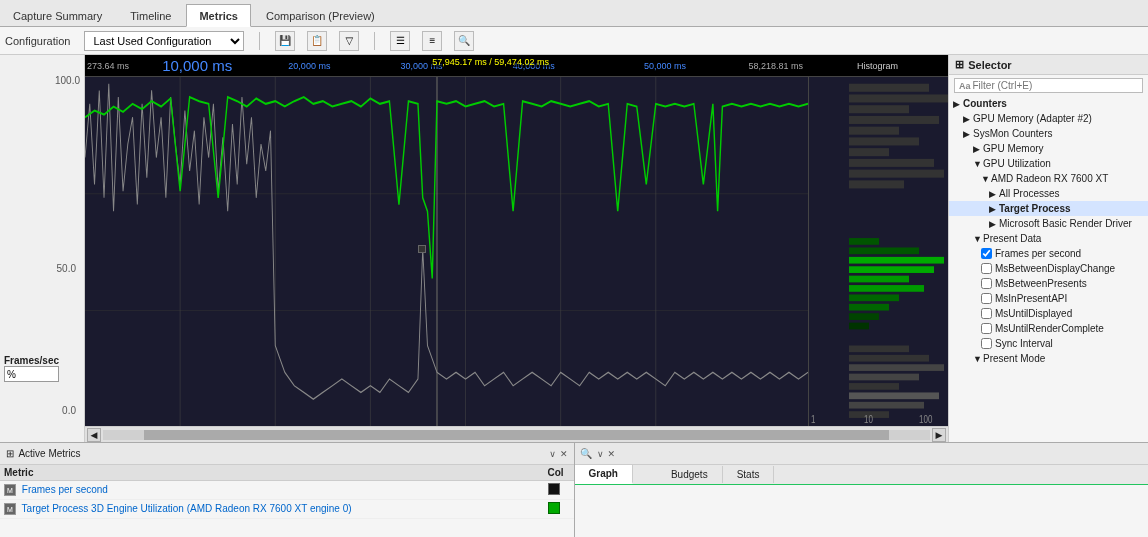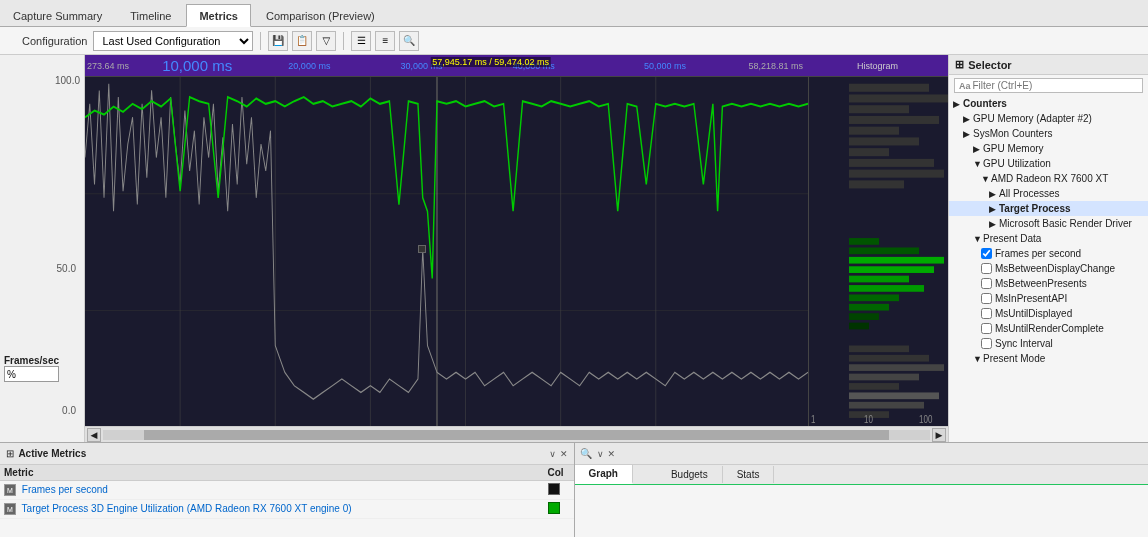--- a/index.html
+++ b/index.html
@@ -4,21 +4,21 @@
   <style>
     * { box-sizing: border-box; margin: 0; padding: 0; }
     body { font-family: 'Segoe UI', Arial, sans-serif; font-size: 11px; background: #f0f0f0; color: #222; overflow: hidden; width: 1148px; height: 537px; }
 
     
     .top-tabs { display: flex; align-items: flex-end; background: #e8e8e8; border-bottom: 1px solid #aaa; height: 27px; }
     .top-tab { padding: 4px 12px; cursor: pointer; font-size: 11px; color: #333; border: 1px solid transparent; border-bottom: none; margin-right: 2px; height: 22px; display: flex; align-items: center; }
     .top-tab.active { background: #fff; border-color: #aaa; border-bottom: 1px solid #fff; font-weight: bold; margin-bottom: -1px; height: 23px; }
 
     
-    .toolbar { display: flex; align-items: center; background: #f5f5f5; border-bottom: 1px solid #ccc; padding: 3px 22px; gap: 4px; height: 28px; }
+    .toolbar { display: flex; align-items: center; background: #f5f5f5; border-bottom: 1px solid #ccc; padding: 3px 5px; gap: 12px; height: 28px; }
     .toolbar-label { font-size: 11px; color: #333; margin-right: 2px; }
     .toolbar-select { font-size: 11px; height: 20px; border: 1px solid #aaa; background: #fff; padding: 0 4px; min-width: 160px; }
     .toolbar-sep { width: 1px; background: #bbb; height: 18px; margin: 0 3px; }
     .toolbar-btn { width: 20px; height: 20px; border: 1px solid #bbb; background: #f0f0f0; cursor: pointer; display: flex; align-items: center; justify-content: center; font-size: 10px; }
 
     
     .main-area { display: flex; height: calc(537px - 27px - 28px); }
 
     
     .y-axis { width: 85px; position: relative; background: #f5f5f5; border-right: 1px solid #ddd; }
@@ -69,21 +69,21 @@
     <div style="position:absolute; bottom:60px; left:4px;">
       <span style="font-size:10px; font-weight:bold; display:block;">Frames/sec</span>
       <input value="%" style="width: 55px; height: 16px; border: 1px solid rgb(153, 153, 153); font-size: 10px; padding: 0px 2px; background: rgb(255, 255, 255);">
     </div>
     <span style="font-size:10px; color:#555; text-align:right; display:block; position:absolute; bottom: calc(50% - 25px); right:8px;">50.0</span>
     <span style="font-size:10px; color:#555; text-align:right; display:block; position:absolute; bottom:26px; right:8px;">0.0</span>
   </div>
 
   <div style="flex:1; display:flex; flex-direction:column; overflow:hidden;">
 
-    <div style="height:22px; background:#4c1d95; display:flex; align-items:center; position:relative; border-bottom:1px solid #444;">
+    <div style="height:22px; background:#000000; display:flex; align-items:center; position:relative; border-bottom:1px solid #444;">
       <span style="position:absolute; left:2px; font-size:9px; color:#aaa;">273.64 ms</span>
       <span style="position:absolute; left:13%; font-size:15px; color:#4488ff; transform:translateX(-50%);">10,000 ms</span>
       <span style="position:absolute; left:26%; font-size:9px; color:#4488ff; transform:translateX(-50%);">20,000 ms</span>
       <span style="position:absolute; left:39%; font-size:9px; color:#4488ff; transform:translateX(-50%);">30,000 ms</span>
       <span style="position:absolute; left:52%; font-size:9px; color:#4488ff; transform:translateX(-50%);">40,000 ms</span>
       <span style="position:absolute; left:65%; font-size:9px; color:#4488ff; transform:translateX(-50%);padding-left:38px;">50,000 ms</span>
       <span style="position:absolute; left:47%; font-size:9px; color:#ffff00; background:rgba(0,0,0,0.5); padding:0 2px; transform:translateX(-50%); top:2px;">57,945.17 ms / 59,474.02 ms</span>
       <span style="position:absolute; right:145px; font-size:9px; color:#aaa;">58,218.81 ms</span>
       <span style="position:absolute; right:50px; font-size:9px; color:#ccc;">Histogram</span>
     </div>
@@ -253,21 +253,21 @@
     </div>
   </div>
 
 </div>
 
 <div style="display:flex; height:95px; border-top:1px solid #aaa; background:#f5f5f5;">
 
   <div style="flex:1; border-right:1px solid #aaa; overflow:hidden;">
     <div style="display:flex; align-items:center; background:#e8e8e8; border-bottom:1px solid #ccc; padding:2px 6px; height:22px; gap:4px;">
       <span style="font-size:10px;">⊞</span>
-      <span style="font-weight:bold; font-size:10px; flex:1;">Active Metrics</span>
+      <span style="font-weight:normal; font-size:10px; flex:1;">Active Metrics</span>
       <button class="panel-btn">∨</button>
       <button class="panel-btn">✕</button>
     </div>
     <table style="width:100%; font-size:10px; border-collapse:collapse;">
       <thead>
         <tr>
           <th style="background:#e0e0e0; padding:2px 4px; text-align:left; border-bottom:1px solid #ccc; font-weight:bold;">Metric</th>
           <th style="background:#e0e0e0; padding:2px 4px; text-align:left; border-bottom:1px solid #ccc; font-weight:bold; width:30px;">Col</th>
         </tr>
       </thead>

